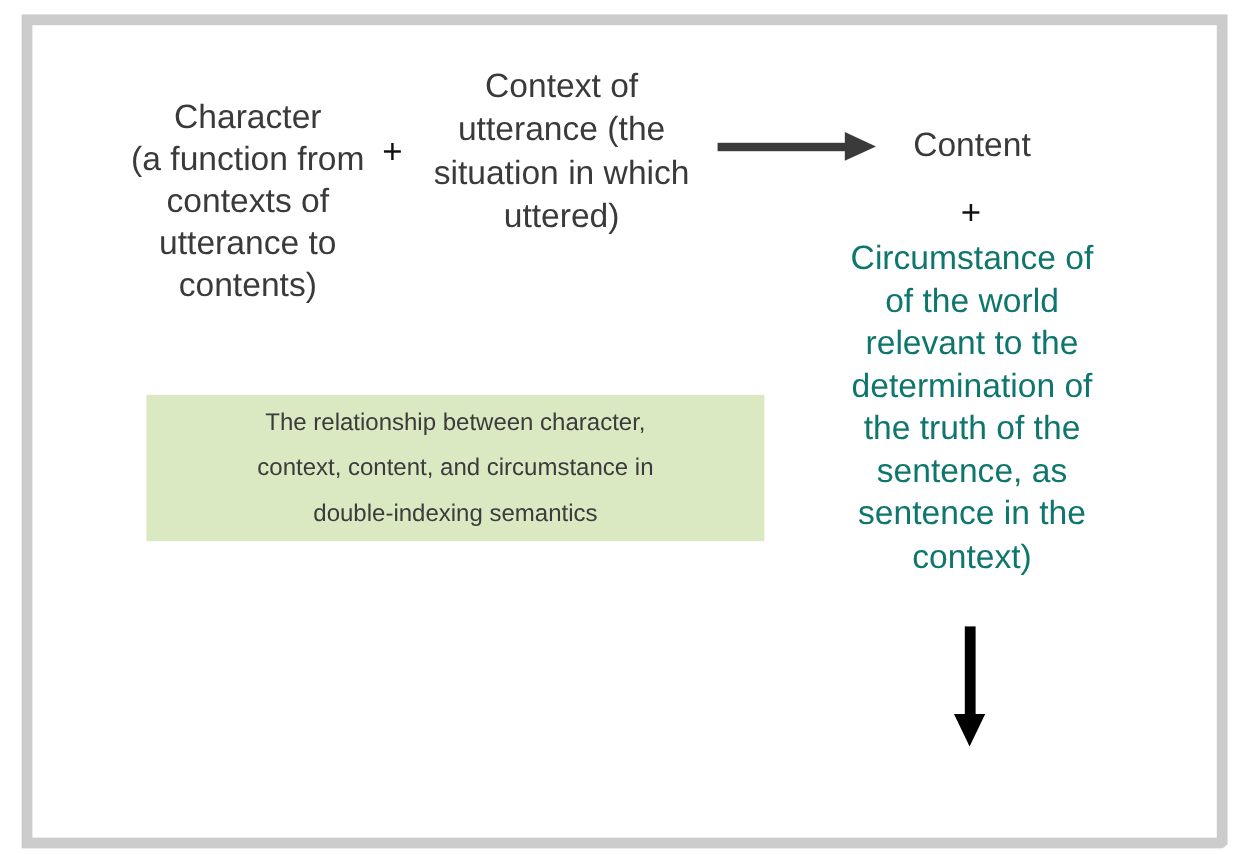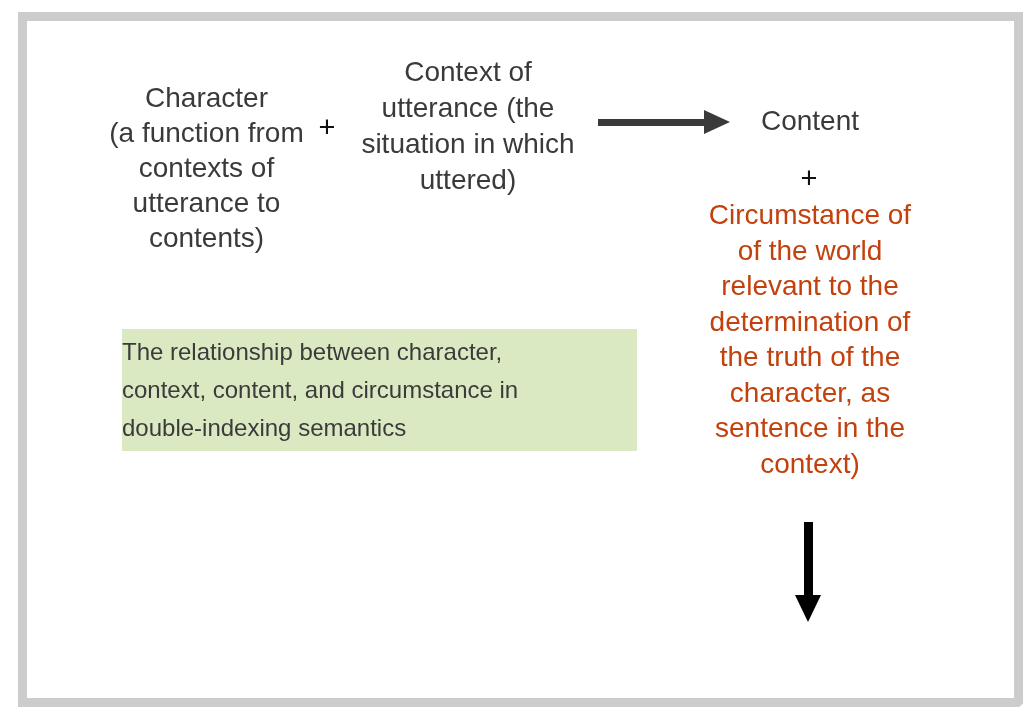--- a/index.html
+++ b/index.html
@@ -25,21 +25,21 @@
     border: 9px solid #cccccc;
     background: #ffffff;
   }
   .tblock {
     position: absolute;
     text-align: center;
     font-size: 28px;
     letter-spacing: 0px;
   }
   .gray { color: #3a3a3a; }
-  .black { color: #c2410c; }
+  .black { color: #0f766e; }
   .plus {
     position: absolute;
     font-size: 29px;
     color: #111111;
     text-align: center;
     line-height: 36px;
   }
   
   .h-arrow-shaft {
     position: absolute;
@@ -83,24 +83,24 @@
     left: 122px;
     top: 329px;
     width: 515px;
     height: 122px;
     background: #dbe9c3;
     display: flex;
     align-items: center;
     justify-content: center;
   }
   .caption-text {
-    font-size: 24px;
+    font-size: 20px;
     line-height: 38px;
     color: #3b3b3b;
-    text-align: left;
+    text-align: center;
     width: 100%;
   }
 </style>
 </head>
 <body>
 
 <div class="canvas">
   <div class="frame">
 
     <div class="tblock gray" style="left:57px; top:59px; width:245px; line-height:35px;">
@@ -128,21 +128,21 @@
     <div class="tblock gray" style="left:703px; top:82px; width:160px; line-height:35px;">Content</div>
 
     <div class="plus" style="left:762px; top:139px; width:40px;">+</div>
 
     <div class="tblock black" style="left:658px; top:176px; width:250px; line-height:35.5px;">
       <div>Circumstance of</div>
       <div>of the world</div>
       <div>relevant to the</div>
       <div>determination of</div>
       <div>the truth of the</div>
-      <div>character, as</div>
+      <div>sentence, as</div>
       <div>sentence in the</div>
       <div>context)</div>
     </div>
 
     <div>
       <div class="v-arrow-shaft" style="left:777px; top:501px;"></div>
       <div class="v-arrow-head" style="left:768px; top:574px;"></div>
     </div>
 
 

